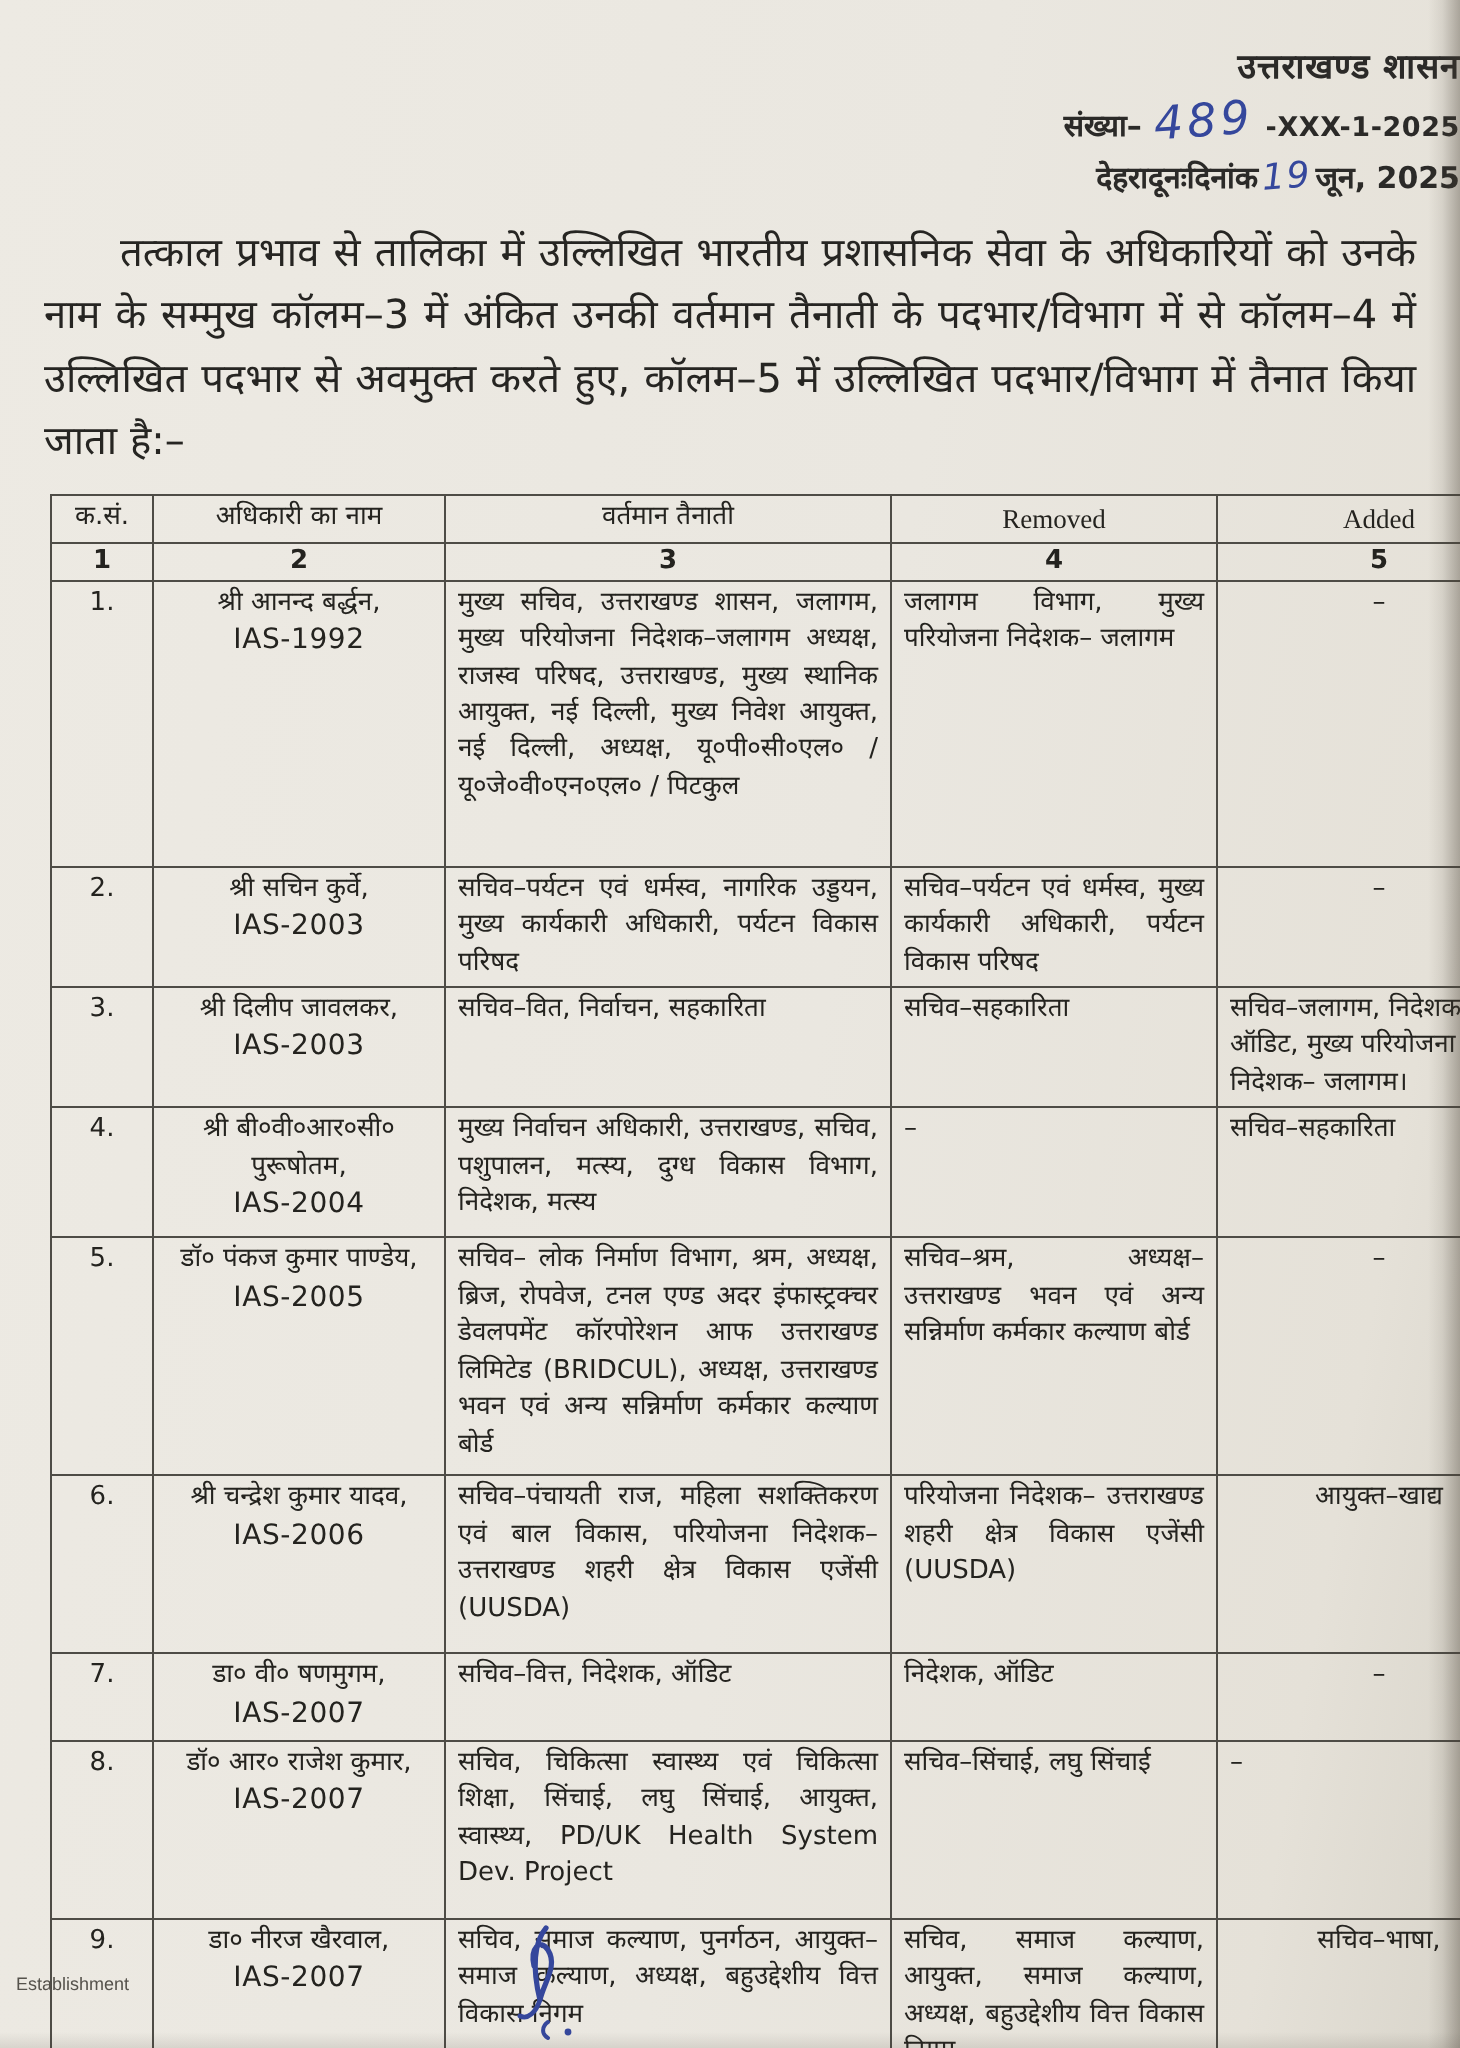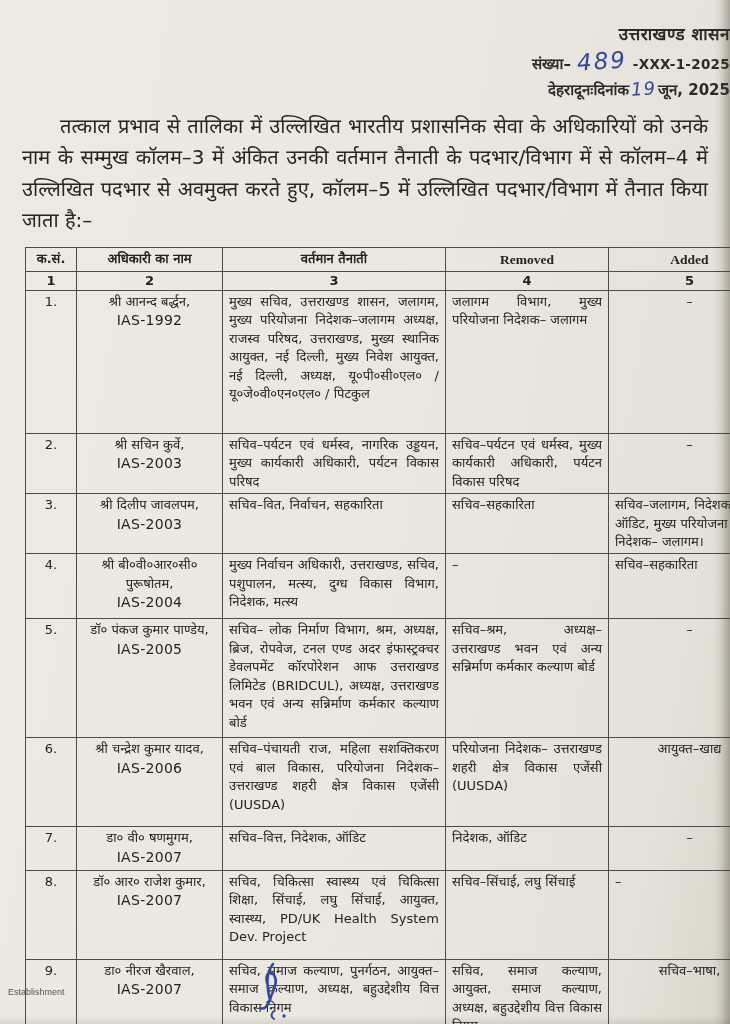--- a/index.html
+++ b/index.html
@@ -47,21 +47,21 @@
     border-collapse:collapse; table-layout:fixed;
     margin:10px 0 0 25px; width:680px;
     font-size:13px; line-height:1.42; color:#24231f;
   }
   table.main td, table.main th{
     border:1px solid #4e4c46; vertical-align:top; padding:2px 6px;
     overflow:hidden;
   }
   th.col-sn{width:38px;} th.col-name{width:133px;} th.col-current{width:210px;}
   th.col-removed{width:150px;} th.col-added{width:149px;}
-  thead th{ font-weight:700; text-align:center; vertical-align:middle; padding:3px 4px; }
+  thead th{ font-weight:400; text-align:center; vertical-align:middle; padding:3px 4px; }
   thead .en{ font-family:"Liberation Serif","DejaVu Serif",serif; font-size:13.5px; }
   tr.numrow td{ text-align:center; font-weight:700; font-size:13px; padding:1px 4px; line-height:1.2; }
   td.c-sn{ text-align:center; }
   td.c-name{ text-align:center; font-weight:500; }
   td.c-name .batch{ font-size:14px; font-weight:400; letter-spacing:.3px; }
   td.c-current{ text-align:justify; }
   td.c-removed{ text-align:justify; }
   td.c-added{ text-align:center; }
   
   tbody tr:nth-child(3) td.c-added, tbody tr:nth-child(4) td.c-added{ text-align:left; }
@@ -132,21 +132,21 @@
             <div>श्री सचिन कुर्वे,</div>
             <div class="batch">IAS-2003</div>
           </td>
         <td class="c-current">सचिव–पर्यटन एवं धर्मस्व, नागरिक उड्डयन, मुख्य कार्यकारी अधिकारी, पर्यटन विकास परिषद</td>
         <td class="c-removed">सचिव–पर्यटन एवं धर्मस्व, मुख्य कार्यकारी अधिकारी, पर्यटन विकास परिषद</td>
         <td class="c-added">–</td>
       </tr>
       <tr>
         <td class="c-sn">3.</td>
         <td class="c-name">
-            <div>श्री दिलीप जावलपम,</div>
+            <div>श्री दिलीप जावलकर,</div>
             <div class="batch">IAS-2003</div>
           </td>
         <td class="c-current">सचिव–वित, निर्वाचन, सहकारिता</td>
         <td class="c-removed">सचिव–सहकारिता</td>
         <td class="c-added">सचिव–जलागम, निदेशक– ऑडिट, मुख्य परियोजना निदेशक– जलागम।</td>
       </tr>
       <tr>
         <td class="c-sn">4.</td>
         <td class="c-name">
             <div>श्री बी०वी०आर०सी० पुरूषोतम,</div>

